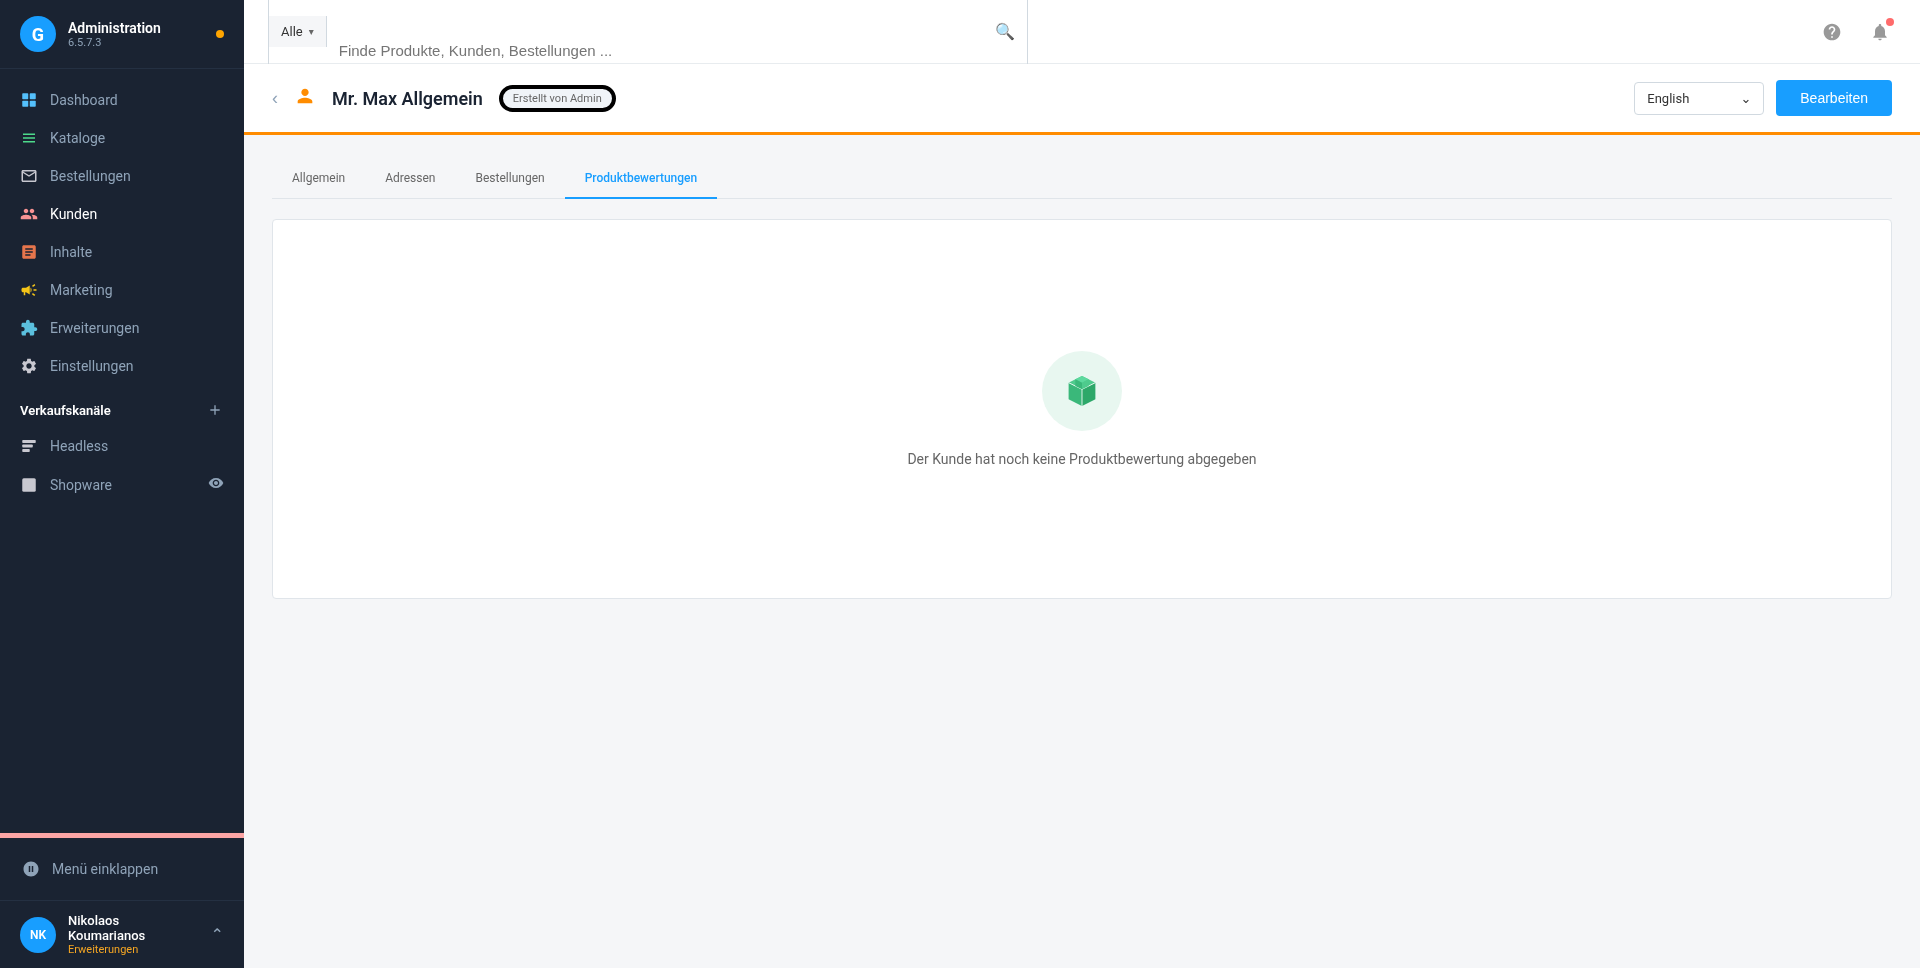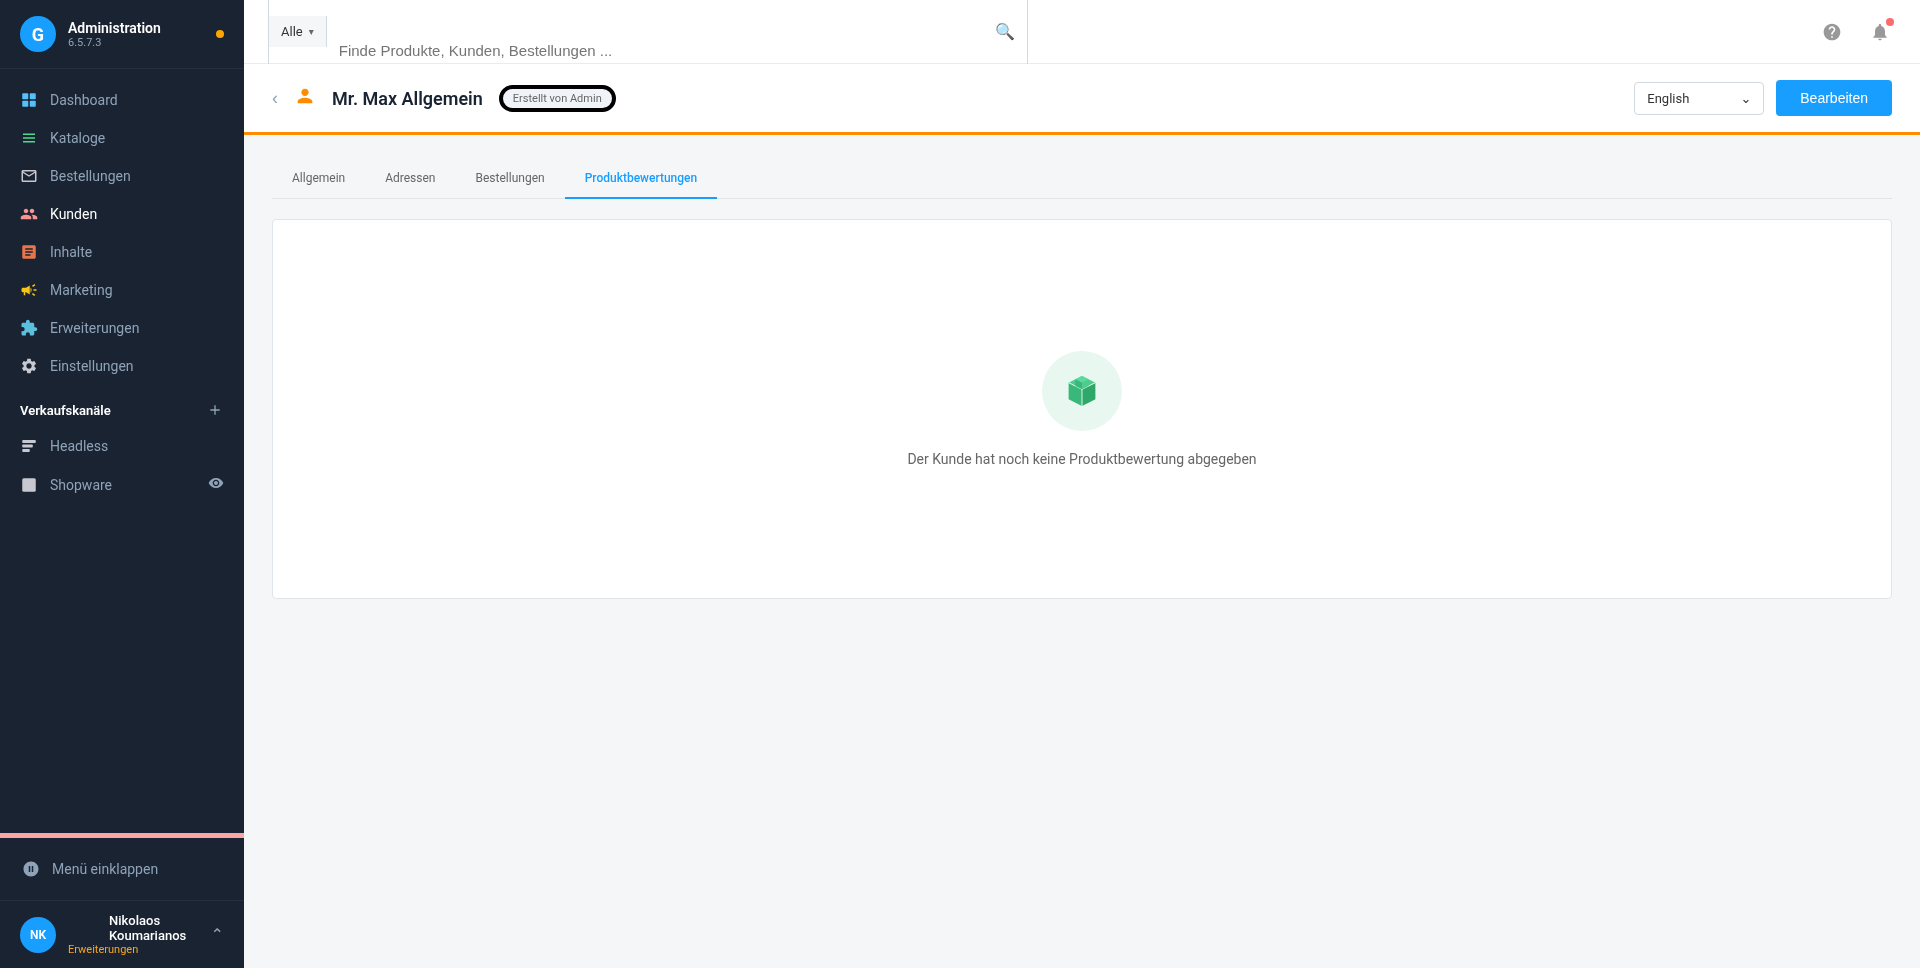--- a/index.html
+++ b/index.html
@@ -129,21 +129,21 @@
       border-radius: 50%;
       display: flex;
       align-items: center;
       justify-content: center;
       color: white;
       font-size: 12px;
       font-weight: 600;
       flex-shrink: 0;
     }
     .user-details { flex: 1; }
-    .user-name { color: #ffffff; font-size: 13px; font-weight: 500; margin-left: 41px; }
+    .user-name { color: #ffffff; font-size: 13px; font-weight: 500; }
     .user-role { color: #f5a623; font-size: 11px; }
     .user-chevron { color: #8fa3b8; cursor: pointer; }
 
     
     .main {
       flex: 1;
       display: flex;
       flex-direction: column;
       overflow: hidden;
     }

